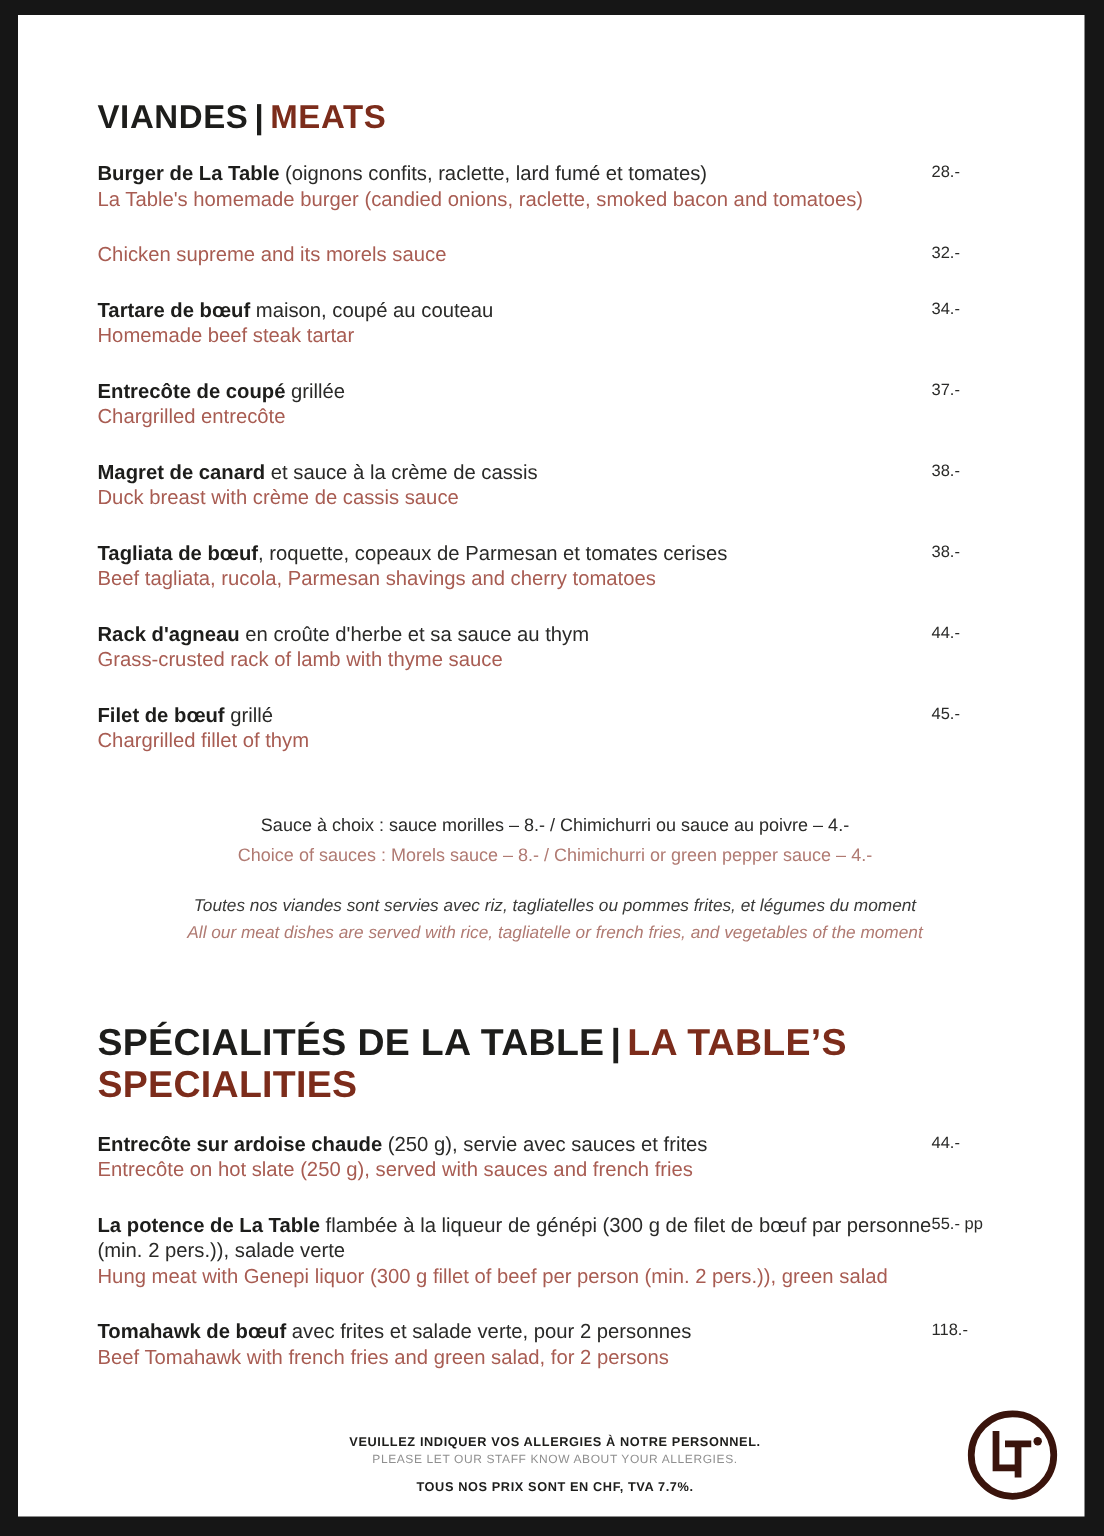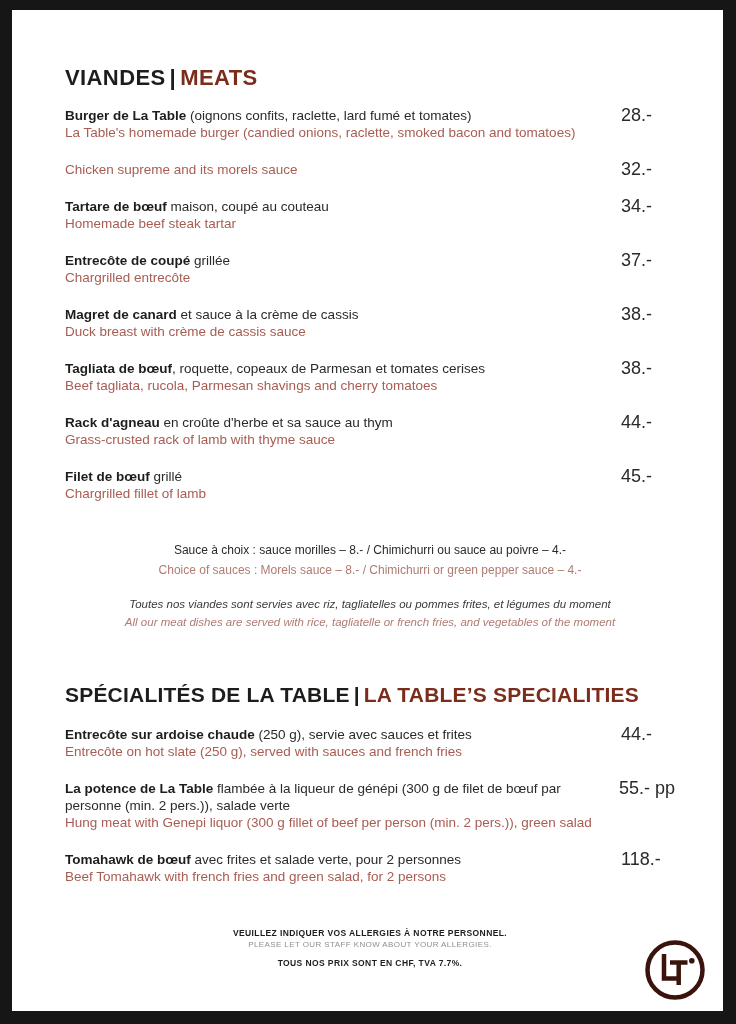--- a/index.html
+++ b/index.html
@@ -11,32 +11,32 @@
     overflow:hidden;
   }
   .page {
     position:absolute; left:12px; top:10px;
     width:711px; height:1001px;
     background:#ffffff;
   }
   .content { padding:0 48px 0 53px; }
 
   h1.section-title { margin-top:54px; font-size:22px; line-height:28px; font-weight:bold; color:#1d1d1b; letter-spacing:0.4px; }
-  h2.section-title { margin-top:50px; font-size:21px; line-height:28px; font-weight:bold; color:#1d1d1b; letter-spacing:0.2px; }
+  h2.section-title { margin-top:50px; font-size:25px; line-height:28px; font-weight:bold; color:#1d1d1b; letter-spacing:0.2px; }
   .title-en { color:#7c2c1b; }
   .title-sep { color:#1d1d1b; font-weight:bold; padding:0 4px; }
 
   .items { margin-top:15px; }
   .items-tight { margin-top:17px; }
   .menu-item { display:flex; align-items:flex-start; margin-bottom:20px; }
   .item-text { width:556px; }
   .fr-line { font-size:13.5px; line-height:17px; color:#2a2a28; }
   .dish-name { font-weight:bold; color:#1d1d1b;text-align:center; }
   .en-line { font-size:13.5px; line-height:17px; color:#a85c52; }
-  .item-price { font-size:18px; line-height:17px; color:#2a2a28; white-space:nowrap; }
+  .item-price { font-size:11px; line-height:17px; color:#2a2a28; white-space:nowrap; }
 
   .center-block { text-align:center; }
   .sauces { margin-top:38px; }
   .sauces .fr { font-size:12px; line-height:20px; color:#2a2a28; }
   .sauces .en { font-size:12px; line-height:20px; color:#b07a72; }
   .note { margin-top:15px; font-style:italic; }
   .note .fr { font-size:11.5px; line-height:18px; color:#3a3a38; }
   .note .en { font-size:11.5px; line-height:18px; color:#b07a72; }
 
   .footer { margin-top:42px; }
@@ -109,21 +109,21 @@
         <div class="item-text">
           <div class="fr-line"><span class="dish-name">Rack d'agneau</span><span> en croûte d'herbe et sa sauce au thym</span></div>
           <div class="en-line">Grass-crusted rack of lamb with thyme sauce</div>
         </div>
         <div class="item-price">44.-</div>
       </div>
 
       <div class="menu-item">
         <div class="item-text">
           <div class="fr-line"><span class="dish-name">Filet de bœuf</span><span> grillé</span></div>
-          <div class="en-line">Chargrilled fillet of lamb</div>
+          <div class="en-line">Chargrilled fillet of thym</div>
         </div>
         <div class="item-price">45.-</div>
       </div>
     </div>
 
     <div class="center-block sauces">
       <div class="fr">Sauce à choix : sauce morilles – 8.- / Chimichurri ou sauce au poivre – 4.-</div>
       <div class="en">Choice of sauces : Morels sauce – 8.- / Chimichurri or green pepper sauce – 4.-</div>
     </div>
 

